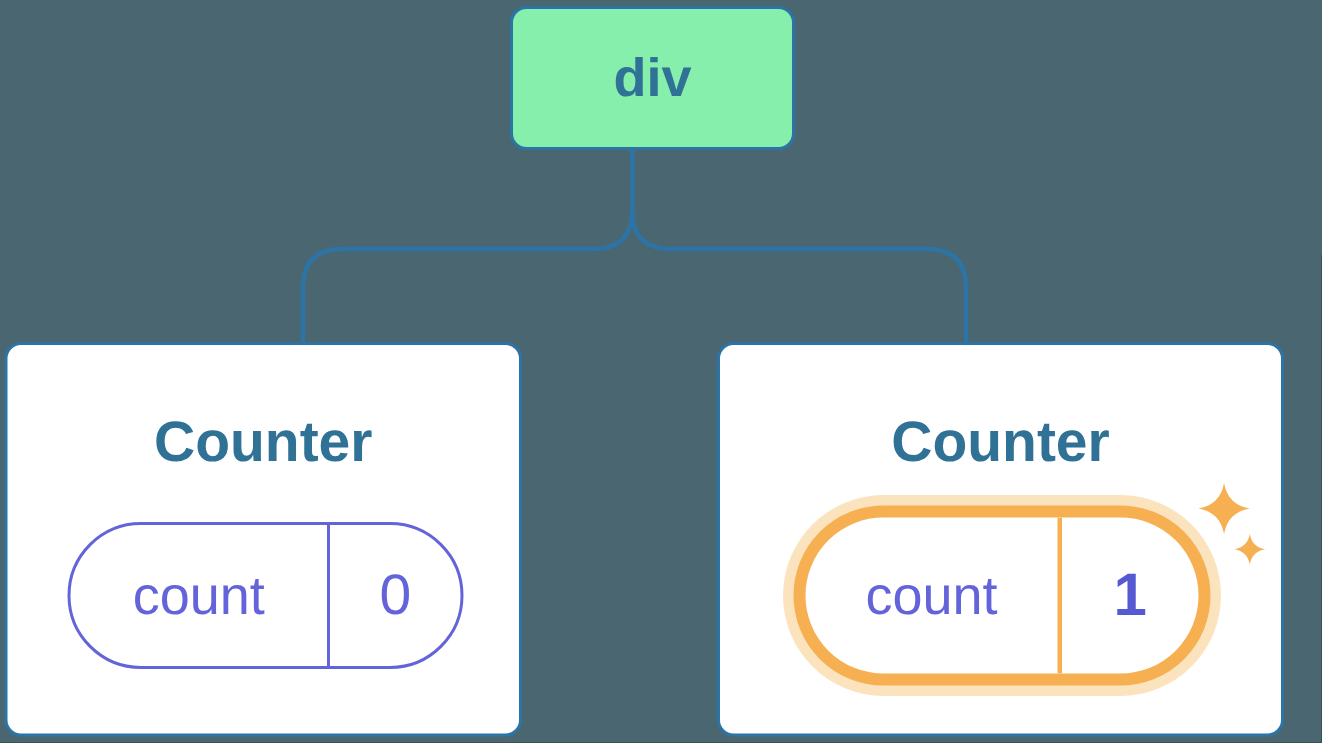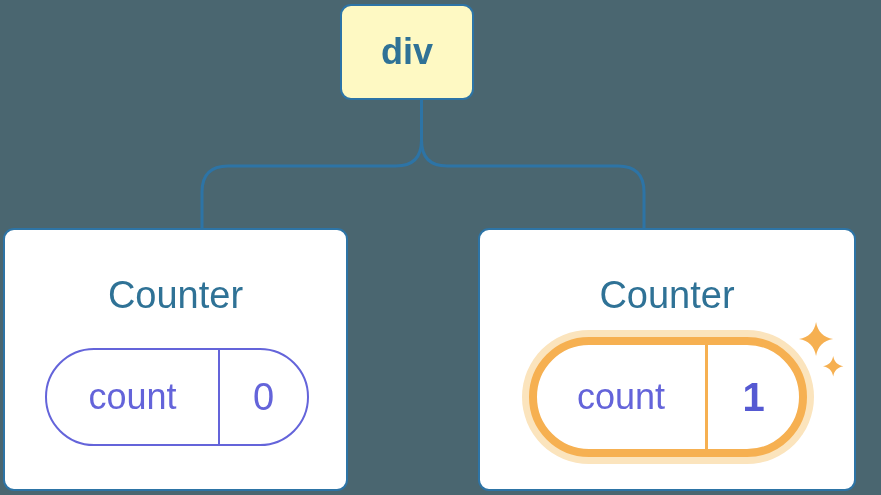--- a/index.html
+++ b/index.html
@@ -8,38 +8,38 @@
     width:881px;height:495px;
     background:#4A6670;
     overflow:hidden;
     font-family:"Liberation Sans","DejaVu Sans",sans-serif;
   }
   
   .connector{position:absolute;left:0;top:0;width:881px;height:495px;pointer-events:none;}
   .connector path{fill:none;stroke:#2D74A6;stroke-width:3;}
   
   .root-node{
-    position:absolute;left:340px;top:4px;width:134px;height:96px;
-    background:#fef9c3;border:2.5px solid #2D74A6;border-radius:11px;
+    position:absolute;left:340px;top:4px;width:190px;height:96px;
+    background:#86efac;border:2.5px solid #2D74A6;border-radius:11px;
     box-sizing:border-box;
     display:flex;align-items:center;justify-content:center;
     font-size:36px;font-weight:600;color:#2F7296;
   }
   
   .card{
     position:absolute;top:228px;height:263px;
     background:#FFFFFF;border:2.5px solid #2D74A6;border-radius:11px;
     box-sizing:border-box;
   }
   .card.left{left:3px;width:345px;}
   .card.right{left:478px;width:378px;}
   .card-title{
     position:absolute;top:46px;left:0;width:100%;
     text-align:center;line-height:1;
-    font-size:38px;font-weight:400;color:#2F7296;
+    font-size:38px;font-weight:700;color:#2F7296;
   }
   
   .pill{
     position:absolute;left:40px;top:118px;width:264px;height:98px;
     box-sizing:border-box;
     border:2px solid #6464DA;border-radius:50px;
     background:#FFFFFF;
     display:flex;align-items:stretch;overflow:hidden;
   }
   .pill .key-cell{width:171px;display:flex;align-items:center;justify-content:center;

